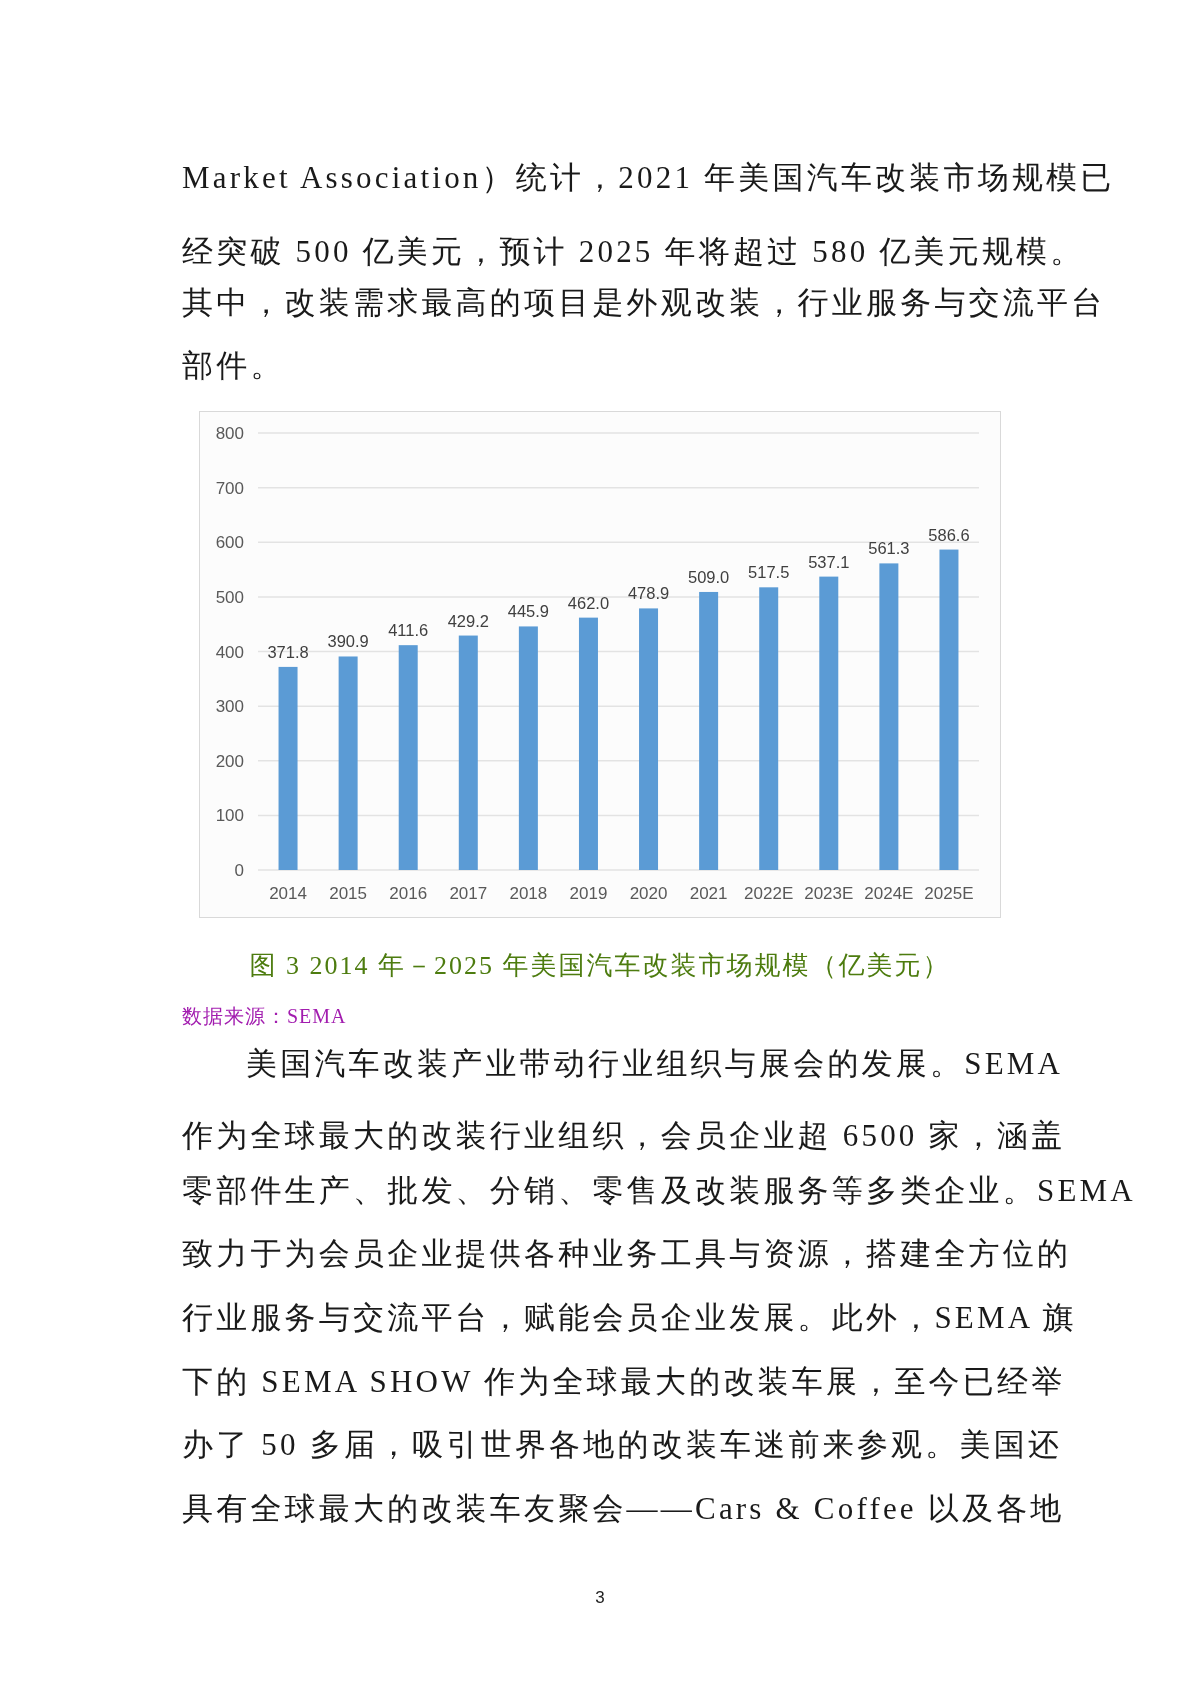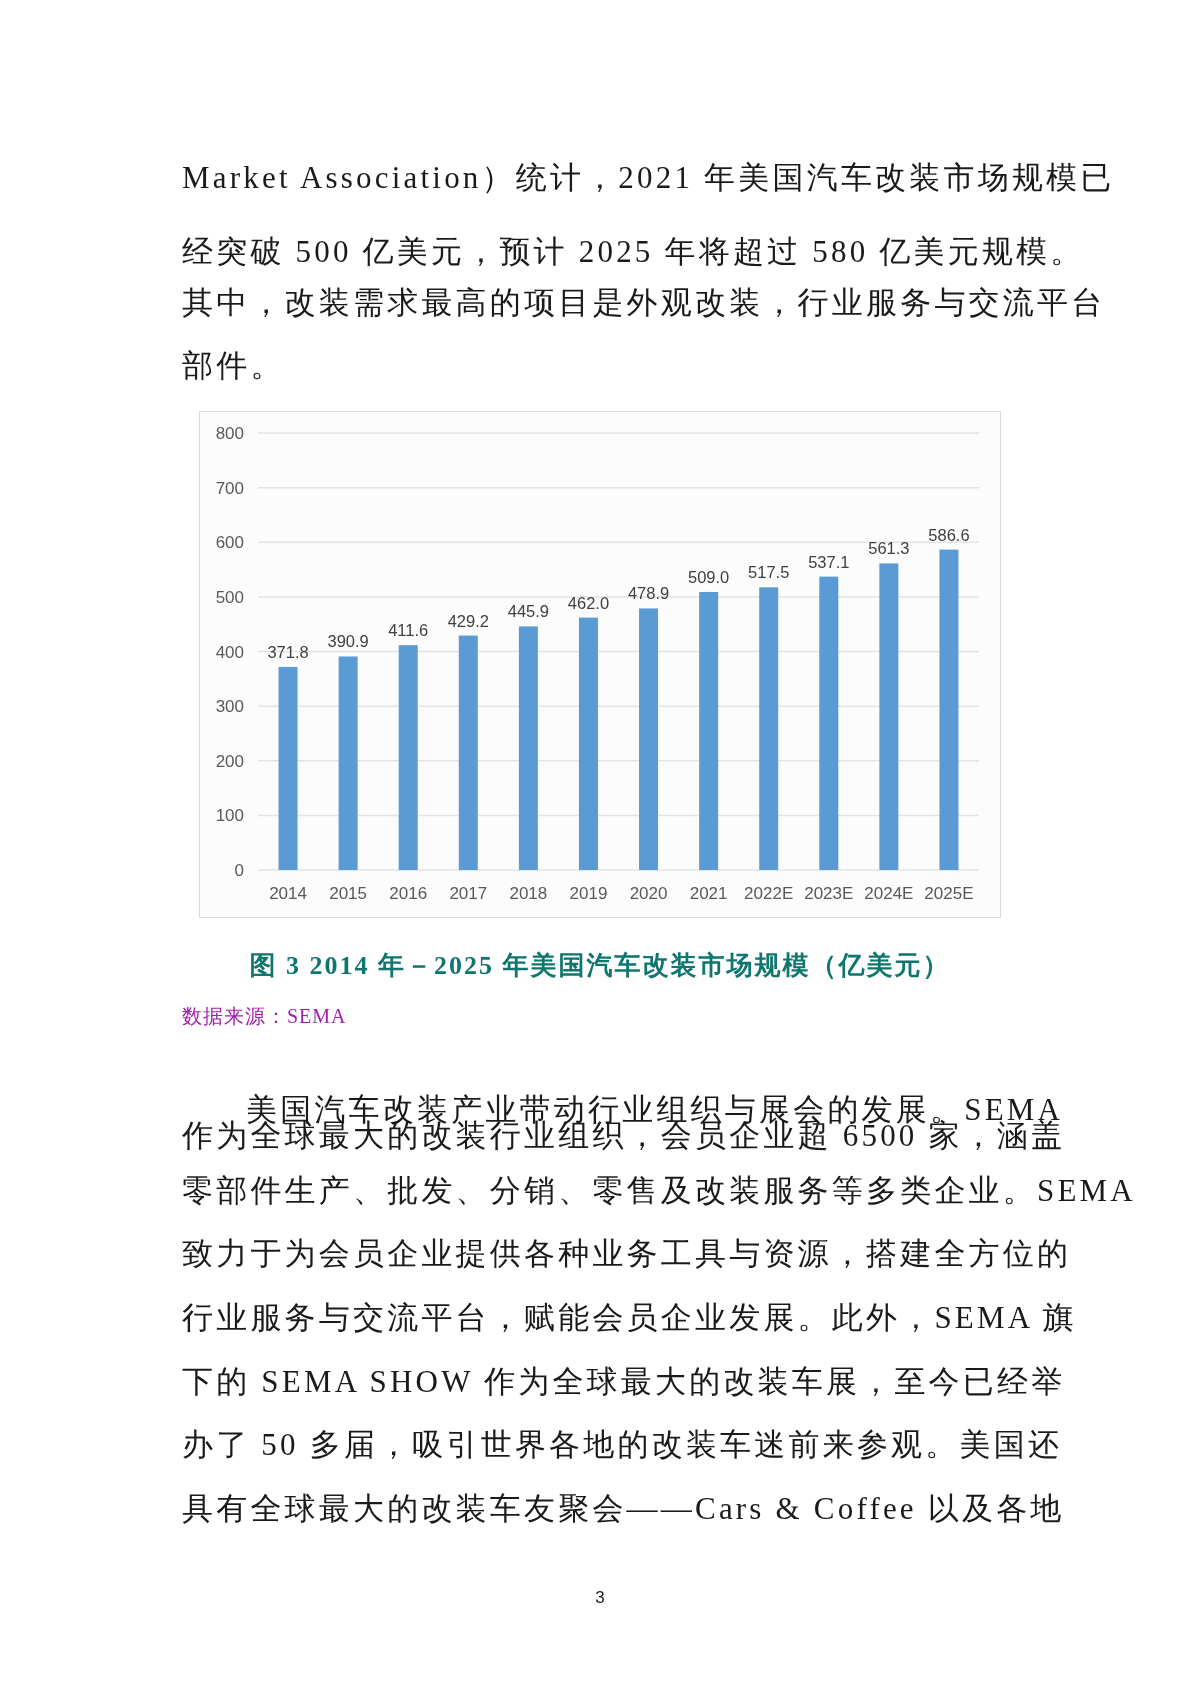--- a/index.html
+++ b/index.html
@@ -1,26 +1,26 @@
 <!DOCTYPE html>
 <html><head>
 <meta charset="utf-8">
 <style>
   html, body { margin:0; padding:0; background:#ffffff; }
   body { width:1200px; height:1698px; position:relative; overflow:hidden;
          font-family:"Liberation Serif","DejaVu Serif",serif; color:#1a1a1a; }
   .line { position:absolute; left:182px; width:840px; font-size:31px; line-height:40px;
           white-space:nowrap; letter-spacing:3.2px; text-align:justify; text-align-last:justify; }
-  .indent { padding-left:64px; width:776px;margin-top:46px; }
+  .indent { padding-left:64px; width:776px; }
   .last { text-align-last:left; width:auto; }
   #chart-box { position:absolute; left:199px; top:411px; width:802px; height:507px;
                border:1.5px solid #d9d9d9; background:#fcfcfc; box-sizing:border-box; }
   #chart-svg { position:absolute; left:0; top:0; }
   .caption { position:absolute; top:948px; left:0; width:1200px; text-align:center;
-             font-size:26px; letter-spacing:2px; color:#0f766e;font-weight:bold; }
+             font-size:26px; letter-spacing:2px; color:#4d7c0f; }
   .source { position:absolute; top:1003px; left:182px; font-size:20px; color:#a21caf; letter-spacing:1px; }
   .pagenum { position:absolute; top:1588px; left:0; width:1200px; text-align:center;
              font-family:"Liberation Sans",sans-serif; font-size:17px; color:#222; }
 </style>
 </head>
 <body>
 
 <div>
   <div class="line" style="top:158px;">Market Association）统计，2021 年美国汽车改装市场规模已</div>
   <div class="line" style="top:232px;">经突破 500 亿美元，预计 2025 年将超过 580 亿美元规模。</div>

